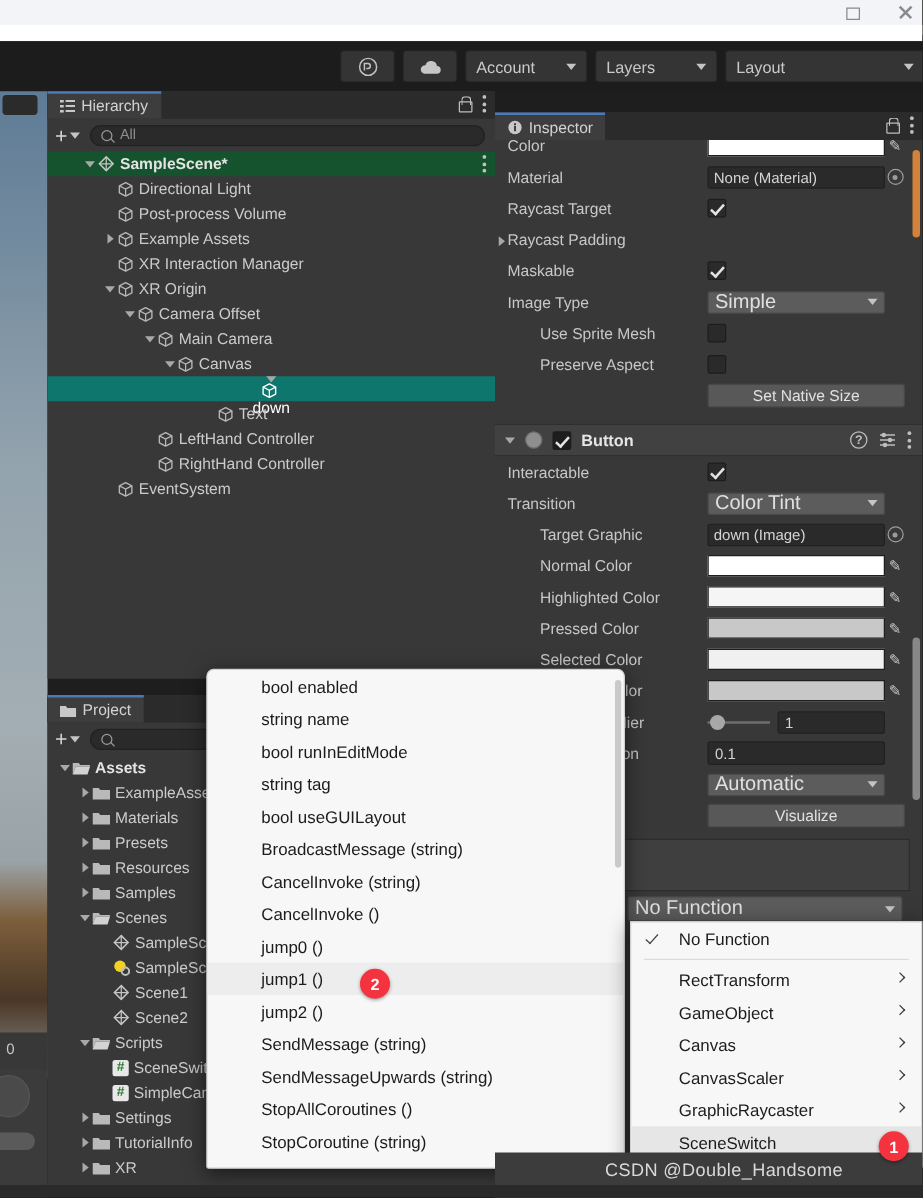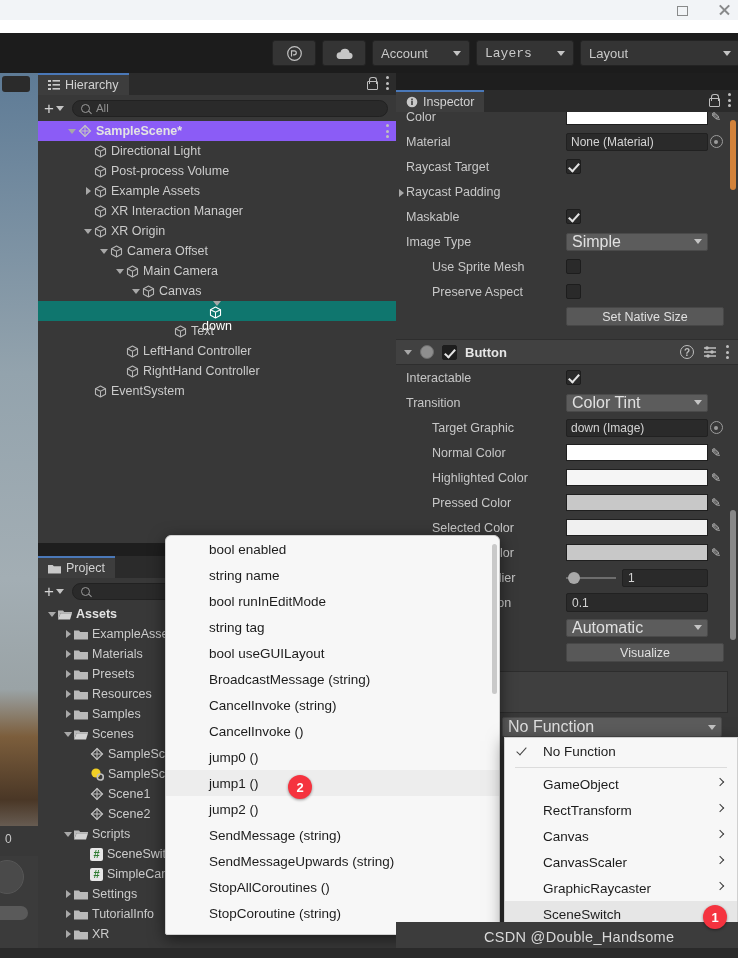--- a/index.html
+++ b/index.html
@@ -67,21 +67,21 @@
                 border-top:5px solid #c4c4c4; margin-right:8px; }
   .search-box { flex:1; height:17px; background:#2a2a2a; border:1px solid #212121; border-radius:9px;
     display:flex; align-items:center; padding:0 8px; margin-right:8px; }
   .mag { width:9px;height:9px;border:1.4px solid #9a9a9a;border-radius:50%; position:relative; flex:none; }
   .mag::after { content:""; position:absolute; right:-3px; bottom:-2px; width:4px; height:1.4px; background:#9a9a9a; transform:rotate(45deg); }
   .search-ph { color:#8e8e8e; font-size:11.5px; margin-left:6px; }
 
   
   .tree { position:absolute; left:0; top:48px; right:0; bottom:0; overflow:hidden; }
   .row { position:relative; height:20px; display:flex; align-items:center; color:#cbcbcb; font-size:12.5px; white-space:nowrap; }
-  .row.scene-root { background:#8b5cf6; font-weight:bold; color:#e3e3e3; }
+  .row.scene-root { background:#14532d; font-weight:bold; color:#e3e3e3; }
   .row.selected { background:#0f766e; color:#ffffff;flex-direction:column; }
   .tw { width:12px; flex:none; display:flex; align-items:center; justify-content:center; }
   .tri-d { width:0;height:0;border-left:4.5px solid transparent;border-right:4.5px solid transparent;border-top:5px solid #a8a8a8; }
   .tri-r { width:0;height:0;border-top:4.5px solid transparent;border-bottom:4.5px solid transparent;border-left:5px solid #a8a8a8; }
   .cube-ico { width:13px; height:13px; flex:none; margin-right:4px; }
   .scene-ico { width:14px; height:14px; flex:none; margin-right:4px; }
   .row-kebab { position:absolute; right:6px; top:3px; }
 
   
   .folder-ico { width:14px; height:11px; flex:none; margin-right:4px; }
@@ -172,21 +172,21 @@
       </div>
       <div class="tb-icon-btn">
         <svg width="19" height="13" viewBox="0 0 24 16" aria-hidden="true">
           <path d="M6 15h12a4 4 0 0 0 .4-8 6 6 0 0 0-11.6-.7A4.2 4.2 0 0 0 6 15z" fill="#c6c6c6"></path>
         </svg>
       </div>
       <div class="tb-dd" style="width:98px;">
         <span>Account</span>
         <span class="caret"></span>
       </div>
-      <div class="tb-dd" style="width:98px;font-family:Liberation Mono, monospace;">
+      <div class="tb-dd" style="width:98px;">
         <span>Layers</span>
         <span class="caret"></span>
       </div>
       <div class="tb-dd" style="width:160px;">
         <span>Layout</span>
         <span class="caret"></span>
       </div>
     </div>
   </div>
 
@@ -875,25 +875,25 @@
 
   <div class="popup-func">
     <div id="function-list">
         <div class="f-item">
           <span class="f-check"></span>
           <span>No Function</span>
         </div>
         <div class="f-sep"></div>
         <div class="f-item">
           <span class="f-arrow"></span>
-          <span>GameObject</span>
+          <span>RectTransform</span>
         </div>
         <div class="f-item">
           <span class="f-arrow"></span>
-          <span>RectTransform</span>
+          <span>GameObject</span>
         </div>
         <div class="f-item">
           <span class="f-arrow"></span>
           <span>Canvas</span>
         </div>
         <div class="f-item">
           <span class="f-arrow"></span>
           <span>CanvasScaler</span>
         </div>
         <div class="f-item">

